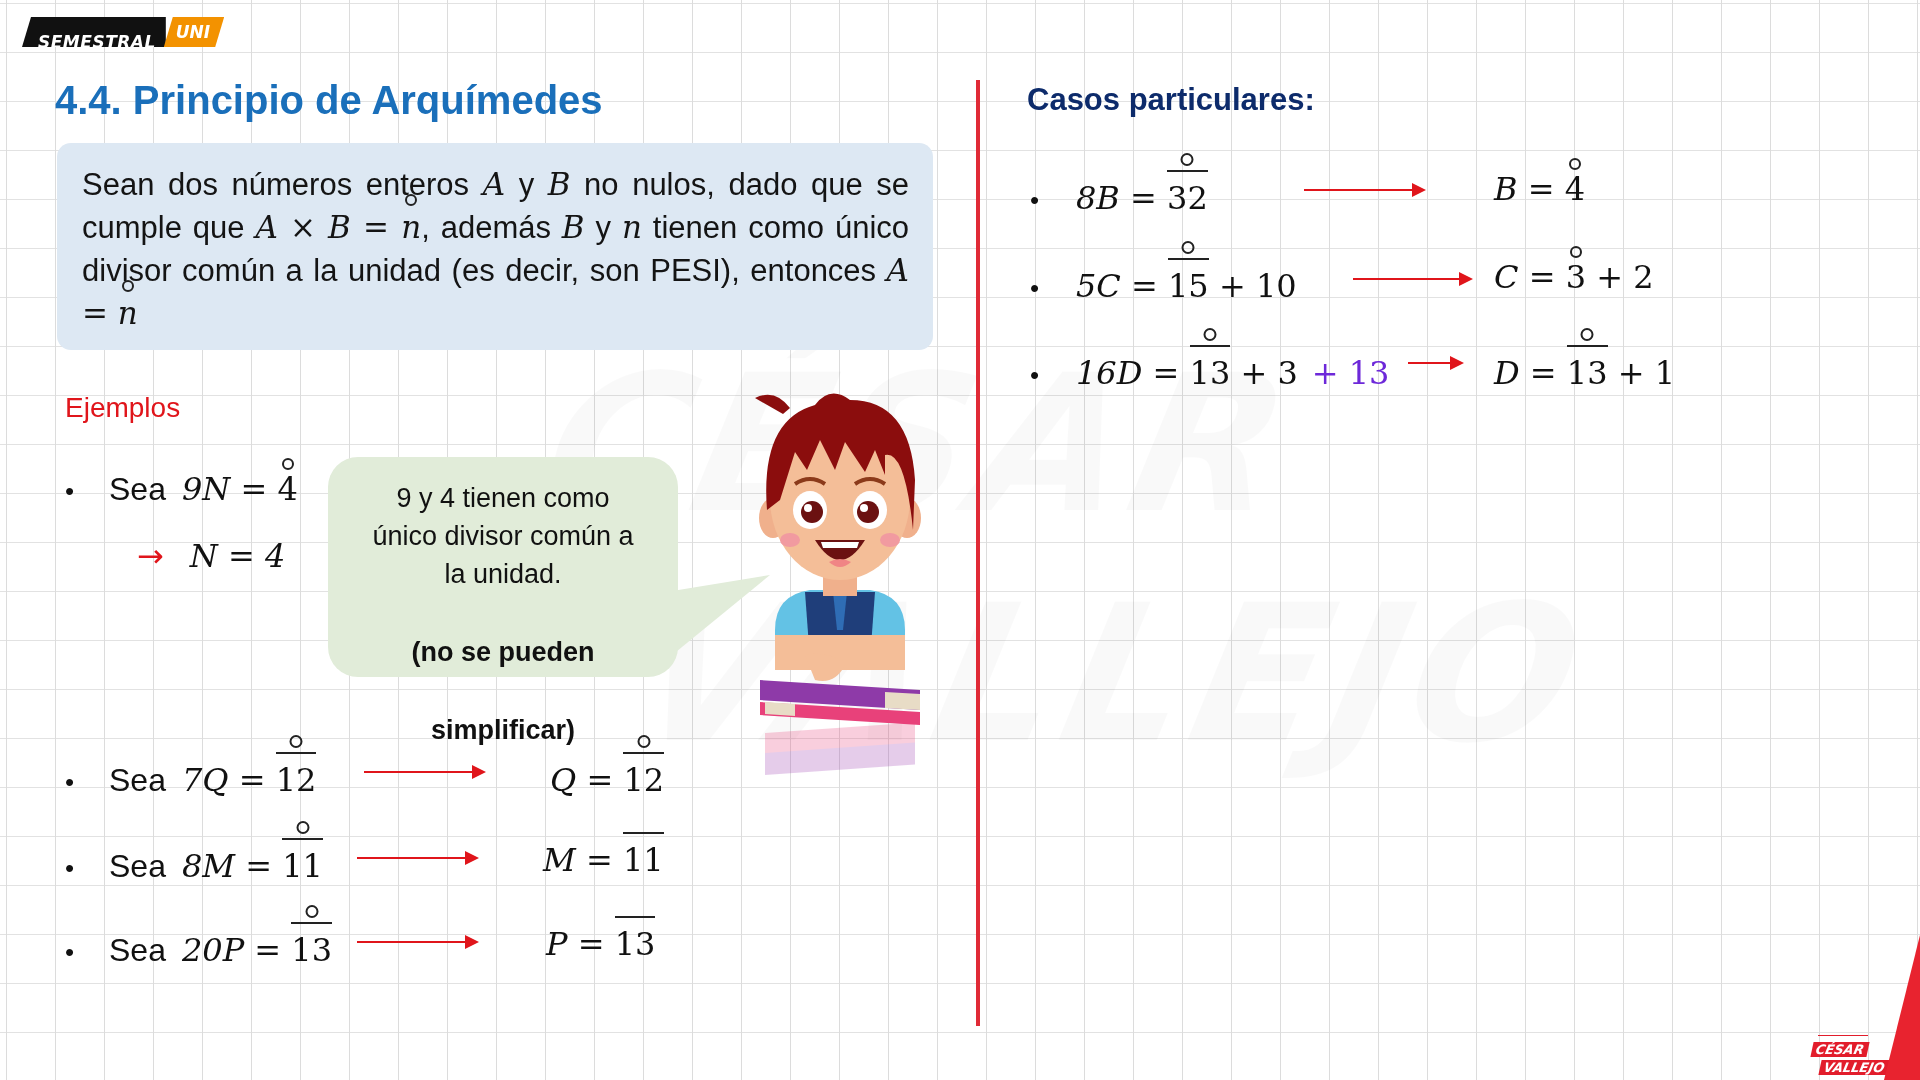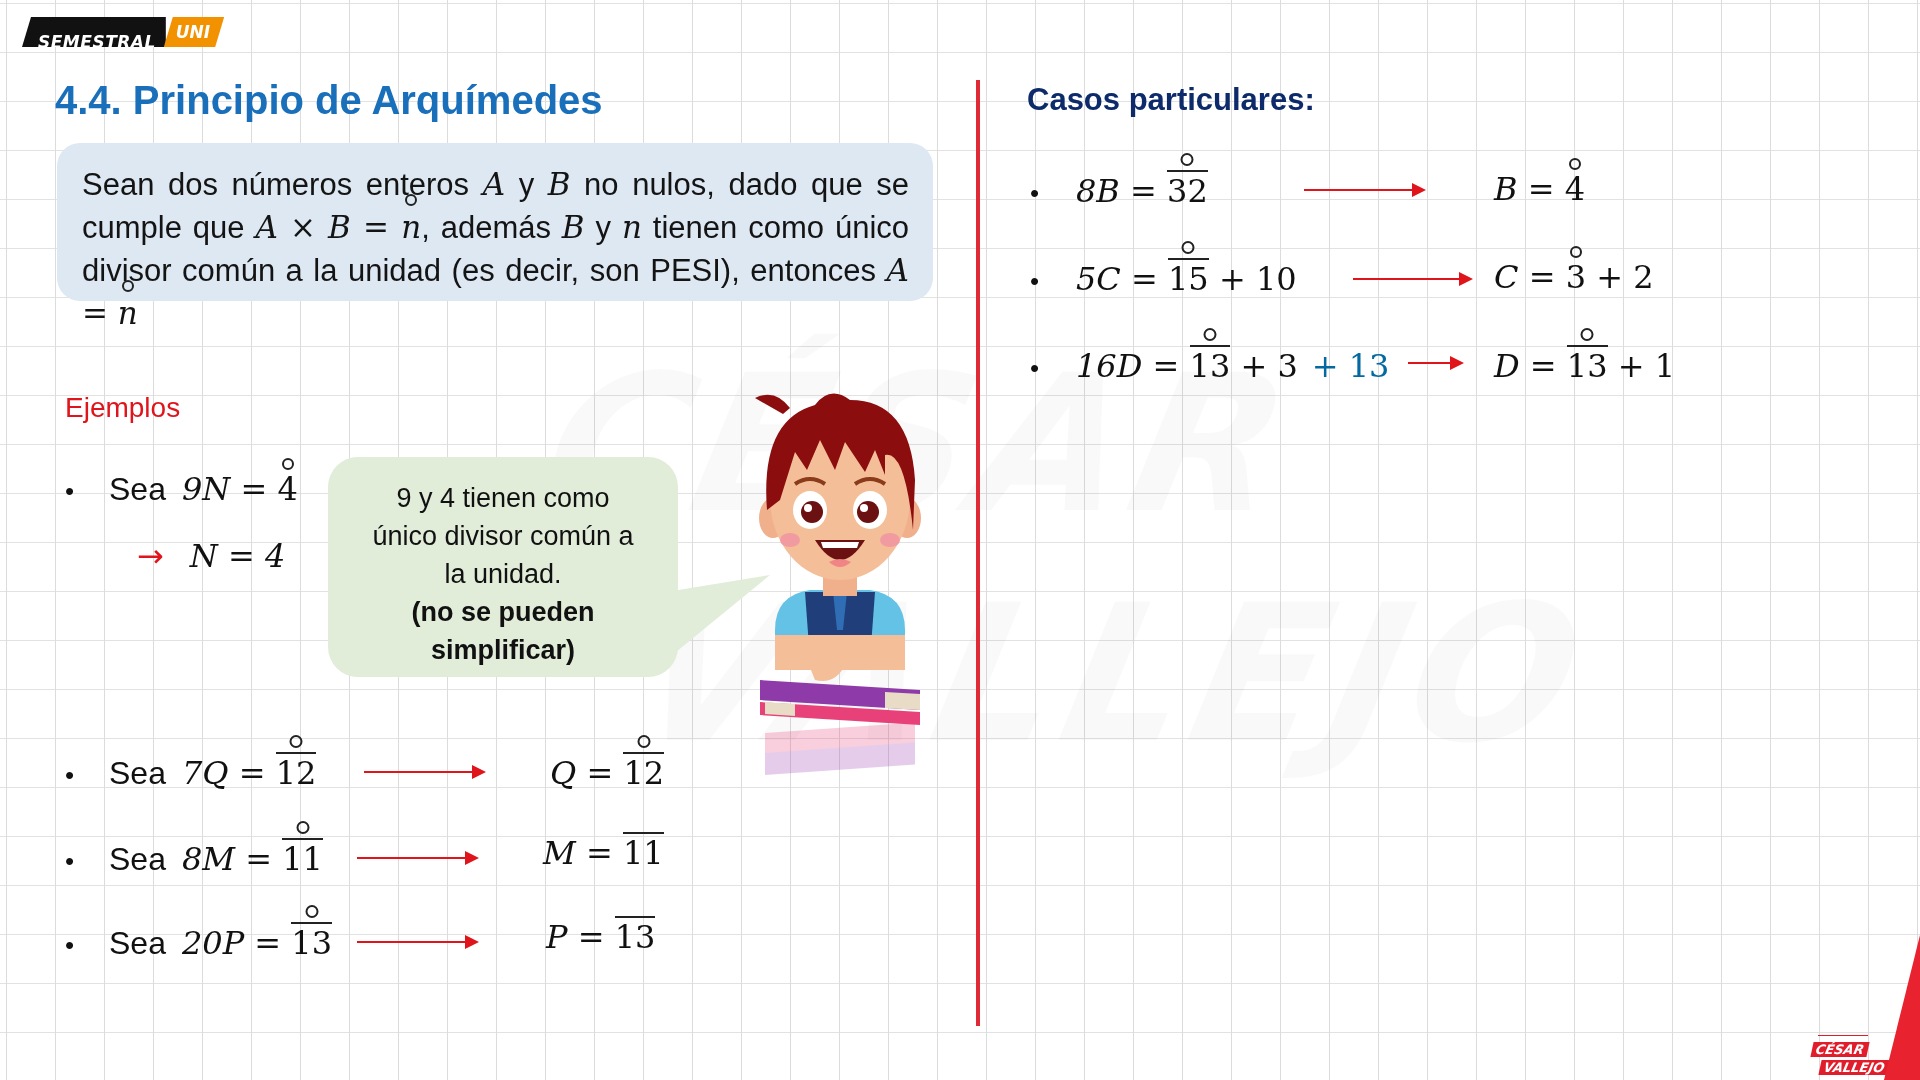--- a/index.html
+++ b/index.html
@@ -38,34 +38,34 @@
     font-size: 17px; padding: 5px 14px 0 12px; margin-left: -2px;
     clip-path: polygon(9px 0, 100% 0, calc(100% - 9px) 100%, 0 100%);
     font-family: "DejaVu Sans", sans-serif;
   }
 
   .title-main {
     left: 55px; top: 78px; font-size: 40px; font-weight: bold; color: #1a6fba;
   }
 
   .defbox {
-    left: 57px; top: 143px; width: 876px; height: 158px;
-    background: #dde8f3; border-radius: 23px;
+    left: 57px; top: 143px; width: 876px; height: 207px;
+    background: #dde8f3; border-radius: 14px;
     padding: 20px 24px 0 25px;
     font-size: 31px; line-height: 43px; text-align: justify; color: #141414;
   }
   .m { font-family: "DejaVu Serif", serif; font-style: italic; }
   .mn { font-family: "DejaVu Serif", serif; }
   .ring { position: relative; display: inline-block; }
   .ring::before {
     content: ""; position: absolute; left: 50%; top: -12px;
     width: 8px; height: 8px; border: 2px solid #222; border-radius: 50%;
     transform: translateX(-50%);
   }
-  .ob { position: relative; display: inline-block; border-top: 2px solid #222; line-height: 1; padding-top: 3px; }
+  .ob { position: relative; display: inline-block; border-top: 2px solid #222; line-height: 1; padding-top: 10px; }
   .ob.circ::before {
     content: ""; position: absolute; left: 50%; top: -19px;
     width: 9px; height: 9px; border: 2px solid #222; border-radius: 50%;
     transform: translateX(-50%);
   }
 
   .sec-ejemplos { left: 65px; top: 392px; font-size: 28px; color: #e0151b; }
 
   .row { position: absolute; display: flex; align-items: baseline; font-size: 32px; }
   .bullet { font-size: 26px; width: 44px; display: inline-block; }
@@ -79,31 +79,31 @@
   .arrow::after {
     content: ""; position: absolute; right: -2px; top: -6px;
     border-left: 14px solid #e0151b; border-top: 7px solid transparent; border-bottom: 7px solid transparent;
   }
 
   .bubble {
     left: 328px; top: 457px; width: 350px; height: 220px;
     background: #e1ecd9; border-radius: 30px;
     text-align: center; font-size: 27px; line-height: 38px; padding-top: 22px; color: #111;
   }
-  .bubble .bold { font-weight: bold; }
+  .bubble .bold { font-weight: bold; margin-top: 40px; }
   .bubble-tail {
     left: 660px; top: 575px; width: 110px; height: 90px;
     background: #e1ecd9; clip-path: polygon(0 20%, 100% 0, 0 100%);
   }
 
   .divider { left: 976px; top: 80px; width: 4px; height: 946px; background: #e02a36; }
 
   .title-right { left: 1027px; top: 82px; font-size: 31px; font-weight: bold; color: #0d2b6b; }
 
-  .red { color: #0369a1; }
+  .red { color: #6d28d9; }
 
   
   .char { left: 735px; top: 380px; width: 200px; height: 460px; }
 
   .logo-cv { left: 1812px; top: 1035px; width: 66px; height: 38px; }
   .logo-cv .l1, .logo-cv .l2 {
     background: #e21d2b; color: #fff; font-weight: bold; font-style: italic;
     font-size: 13px; line-height: 15px; padding: 0 4px; display: inline-block;
     transform: skewX(-12deg); font-family: "DejaVu Sans", sans-serif;
   }

